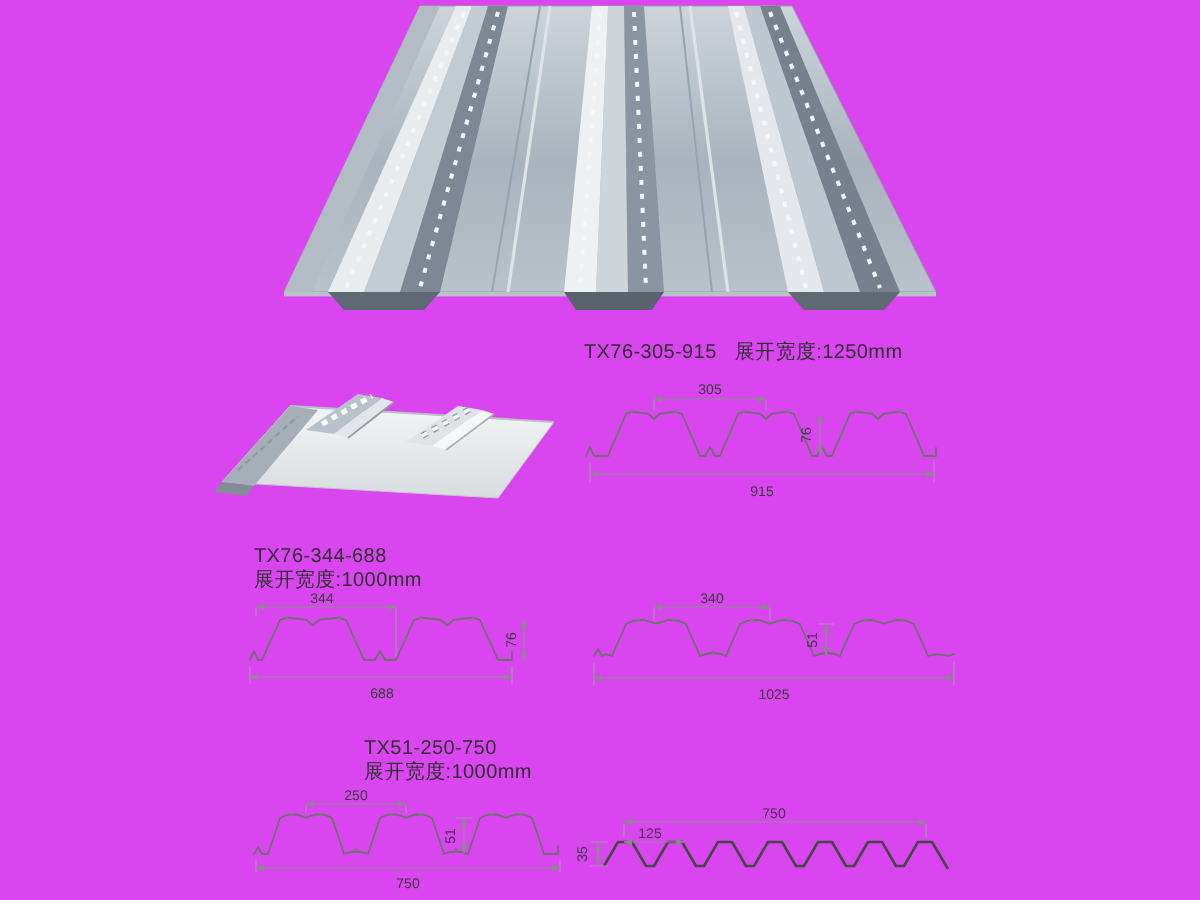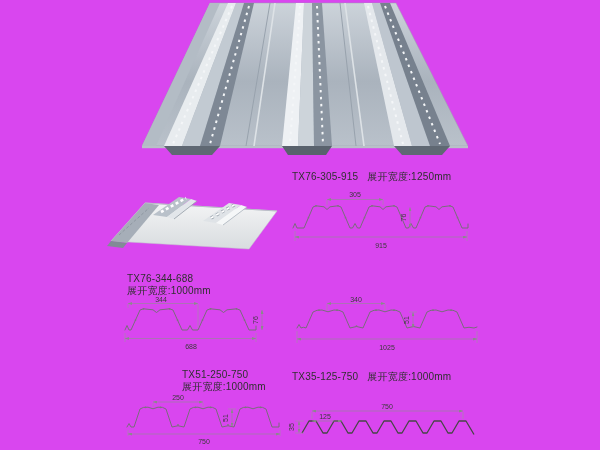--- a/index.html
+++ b/index.html
@@ -162,23 +162,20 @@
     <path class="ticks" d="M44.5,13.3h.01 M59.5,13.3h.01 M94.5,13.3h.01 M109.5,13.3h.01 M144.5,13.3h.01 M159.5,13.3h.01 M77,30.8h.01 M127,30.8h.01"></path>
     <path class="extline" d="M52,9V13 M102,9V13 M27,36V42 M179,36V42 M127,15H135"></path>
     <line class="dimline" x1="52" y1="8" x2="102" y2="8" marker-start="url(#arr)" marker-end="url(#arr)"></line>
     <text class="dimtxt" x="77" y="6" text-anchor="middle">250</text>
     <line class="dimline" x1="131" y1="15.5" x2="131" y2="32.5" marker-start="url(#arr)" marker-end="url(#arr)"></line>
     <text class="dimtxt" x="126.5" y="24" text-anchor="middle" transform="rotate(-90 126.5,24)">51</text>
     <line class="dimline" x1="27" y1="40" x2="179" y2="40" marker-start="url(#arr)" marker-end="url(#arr)"></line>
     <text class="dimtxt" x="103" y="50" text-anchor="middle">750</text>
   </svg>
 
-  <div class="title" style="left:292px;top:371px;">
-    <span class="model">TX35-125-750</span><span>展开宽度:1000mm</span>
-  </div>
   <svg class="abs" style="left:288px;top:398px;" width="195" height="46" viewBox="0 0 195 46">
     <path class="profile-dark" d="M14,35 L21,23 L28,23 L35,35 L39,35 L46,23 L53,23 L60,35 L64,35 L71,23 L78,23 L85,35 L89,35 L96,23 L103,23 L110,35 L114,35 L121,23 L128,23 L135,35 L139,35 L146,23 L153,23 L160,35 L164,35 L171,23 L178,23 L186,36.5"></path>
     <path class="extline" d="M24,14V21 M175,14V21 M7,23H16 M7,35H16"></path>
     <line class="dimline" x1="24" y1="13" x2="175" y2="13" marker-start="url(#arr)" marker-end="url(#arr)"></line>
     <text class="dimtxt" x="99" y="11" text-anchor="middle">750</text>
     <line class="dimline" x1="24" y1="23" x2="54" y2="23" marker-start="url(#arr)" marker-end="url(#arr)"></line>
     <text class="dimtxt" x="37" y="21" text-anchor="middle">125</text>
     <line class="dimline" x1="11" y1="23.5" x2="11" y2="34.5" marker-start="url(#arr)" marker-end="url(#arr)"></line>
     <text class="dimtxt" x="5.5" y="29" text-anchor="middle" transform="rotate(-90 5.5,29)">35</text>
   </svg>

